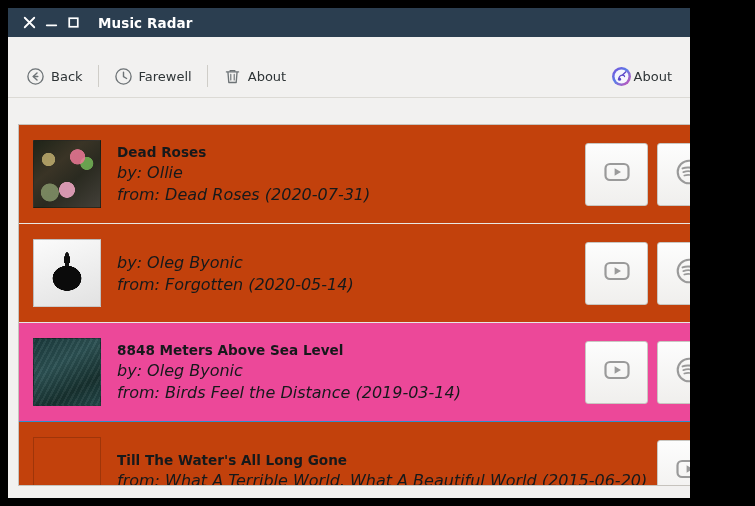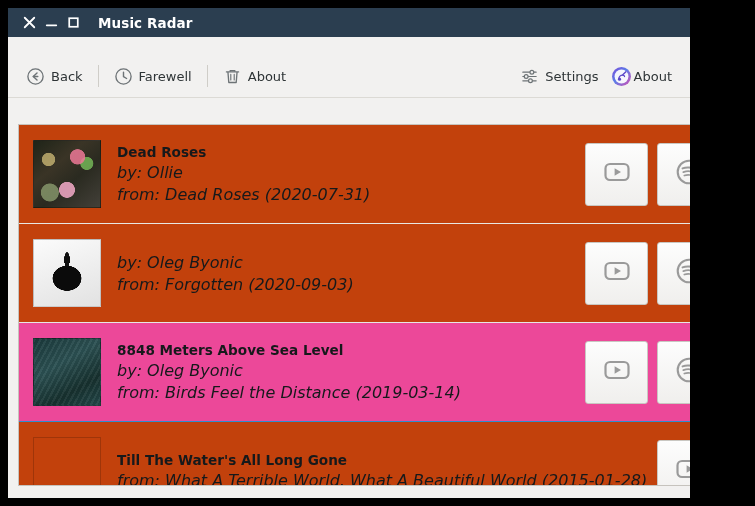--- a/index.html
+++ b/index.html
@@ -237,31 +237,20 @@
           <path d="M5.2 5.2 L6.1 16.3 H13.9 L14.8 5.2" fill="none" stroke="#6d7376" stroke-width="1.4" stroke-linejoin="round"></path>
           <path d="M8.2 7.8 V13.6 M11.8 7.8 V13.6" stroke="#6d7376" stroke-width="1.2" stroke-linecap="round"></path>
         </svg>
       </span>
       <span class="lbl">About</span>
     </div>
 
 
     <div class="tb-spacer"></div>
 
-    <div class="tb-item">
-      <span>
-        <svg class="icon20" viewBox="0 0 20 20">
-          <path d="M3 5.5 H17 M3 10 H17 M3 14.5 H17" stroke="#6d7376" stroke-width="1.3" stroke-linecap="round"></path>
-          <circle cx="12.5" cy="5.5" r="2" fill="#f2f1f0" stroke="#6d7376" stroke-width="1.3"></circle>
-          <circle cx="6.5" cy="10" r="2" fill="#f2f1f0" stroke="#6d7376" stroke-width="1.3"></circle>
-          <circle cx="11" cy="14.5" r="2" fill="#f2f1f0" stroke="#6d7376" stroke-width="1.3"></circle>
-        </svg>
-      </span>
-      <span class="lbl">Settings</span>
-    </div>
 
     <div class="tb-item" style="gap:2px;justify-content:space-between;">
       <span>
         <svg class="icon20" viewBox="0 0 20 20" style="width:21px;height:21px;">
           <defs>
             <linearGradient id="lg" x1="0" y1="0" x2="1" y2="1">
               <stop offset="0%" stop-color="#7b4bd8"></stop>
               <stop offset="45%" stop-color="#5b7de8"></stop>
               <stop offset="100%" stop-color="#d84bb0"></stop>
             </linearGradient>
@@ -306,21 +295,21 @@
                 <span><svg width="30" height="30" viewBox="0 0 30 30">
                     <path d="M9.5 5.6 L23 15 L9.5 24.4 Z" fill="none" stroke="#9a9a9a" stroke-width="2.1" stroke-linejoin="round"></path>
                   </svg></span>
               </div>
             </div>
           </div>
           <div class="row">
             <div class="art" style="background:radial-gradient(ellipse 30% 26% at 50% 58%, #0b0b0b 0 72%, rgba(11,11,11,0) 74%),radial-gradient(ellipse 6% 16% at 50% 30%, #101010 0 70%, rgba(0,0,0,0) 72%),linear-gradient(160deg,#fbfbfb 0%,#ededed 55%,#e2e2e2 100%);"></div>
             <div class="meta">
               <div class="m-by">by: Oleg Byonic</div>
-              <div class="m-from">from: Forgotten (2020-09-03)</div>
+              <div class="m-from">from: Forgotten (2020-05-14)</div>
             </div>
             <div class="actions">
               <div class="abtn">
                 <span><svg width="30" height="30" viewBox="0 0 30 30">
                     <rect x="3.5" y="7" width="23" height="16" rx="4.5" ry="4.5" fill="none" stroke="#9a9a9a" stroke-width="2.2"></rect>
                     <path d="M12.6 11.2 L19 15 L12.6 18.8 Z" fill="#9a9a9a"></path>
                   </svg></span>
               </div>
               <div class="abtn">
                 <span><svg width="30" height="30" viewBox="0 0 30 30">
@@ -363,21 +352,21 @@
                 <span><svg width="30" height="30" viewBox="0 0 30 30">
                     <path d="M9.5 5.6 L23 15 L9.5 24.4 Z" fill="none" stroke="#9a9a9a" stroke-width="2.1" stroke-linejoin="round"></path>
                   </svg></span>
               </div>
             </div>
           </div>
           <div class="row">
             <div class="art" style="background:linear-gradient(90deg, rgba(0,0,0,0) 36%, rgba(12,12,20,.92) 36%, rgba(12,12,20,.92) 64%, rgba(0,0,0,0) 64%),repeating-linear-gradient(0deg, rgba(255,255,255,.12) 0 3px, rgba(0,0,0,.12) 3px 6px),repeating-linear-gradient(90deg, #e2557f 0 9px, #e98a3c 9px 17px, #b04f9c 17px 25px, #e3c65a 25px 33px, #cf4churn 33px 33px),linear-gradient(135deg,#d9557f 0%,#e8853f 30%,#b65aa8 60%,#e0bf56 100%);"></div>
             <div class="meta">
               <div class="m-title">Till The Water's All Long Gone</div>
-              <div class="m-from">from: What A Terrible World, What A Beautiful World (2015-01-28)</div>
+              <div class="m-from">from: What A Terrible World, What A Beautiful World (2015-06-20)</div>
             </div>
             <div class="actions">
               <div class="abtn">
                 <span><svg width="30" height="30" viewBox="0 0 30 30">
                     <rect x="3.5" y="7" width="23" height="16" rx="4.5" ry="4.5" fill="none" stroke="#9a9a9a" stroke-width="2.2"></rect>
                     <path d="M12.6 11.2 L19 15 L12.6 18.8 Z" fill="#9a9a9a"></path>
                   </svg></span>
               </div>
               <div class="abtn">
                 <span><svg width="30" height="30" viewBox="0 0 30 30">

